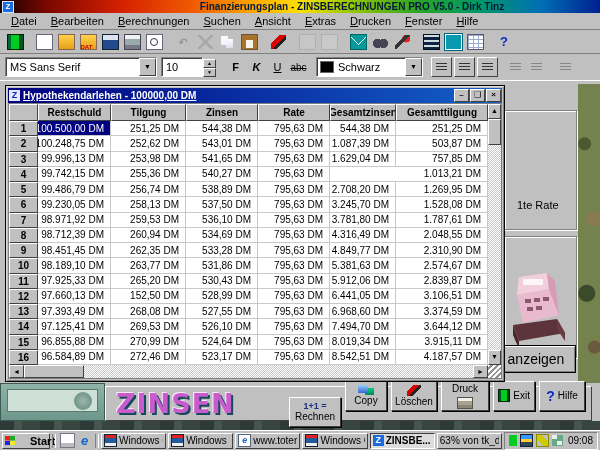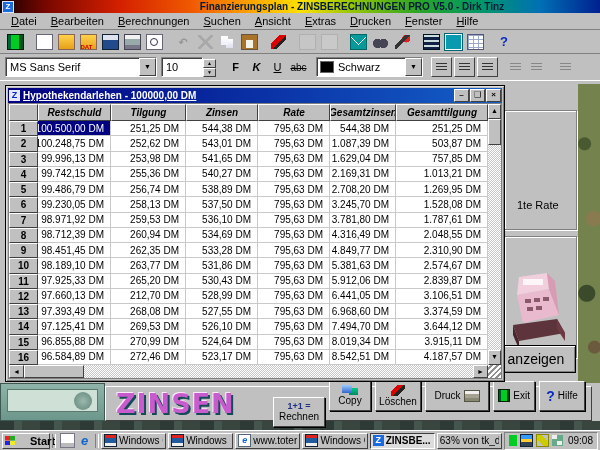--- a/index.html
+++ b/index.html
@@ -119,21 +119,21 @@
   #doc-titlebar .dttext{flex:1;color:#fff;font-weight:bold;font-size:10px;white-space:nowrap;overflow:hidden;text-decoration:underline;}
   .wbtn{width:13px;height:11px;margin-left:1px;background:#c0c0c0;
     border-top:1px solid #fff;border-left:1px solid #fff;border-right:1px solid #404040;border-bottom:1px solid #404040;
     font-size:8px;line-height:10px;text-align:center;color:#000;font-weight:bold;}
   #doc-main{flex:1;display:flex;min-height:0;border:1px solid #808080;border-bottom:none;}
   #grid{flex:1;display:flex;flex-direction:column;min-width:0;background:#fff;}
   #grid-header{display:flex;height:17px;flex:none;}
   .hcell{box-sizing:border-box;background:#c0c0c0;font-weight:bold;font-size:10px;
     display:flex;align-items:center;justify-content:center;
     border-top:1px solid #fff;border-left:1px solid #fff;border-right:1px solid #404040;border-bottom:1px solid #404040;
-    white-space:nowrap;overflow:hidden;font-style:italic;}
+    white-space:nowrap;overflow:hidden;}
   #grid-body{flex:1;display:flex;flex-direction:column;}
   .grow{flex:1;display:flex;min-height:0;}
   .rnum{box-sizing:border-box;background:#c0c0c0;font-weight:bold;font-size:10px;
     display:flex;align-items:center;justify-content:center;
     border-top:1px solid #fff;border-left:1px solid #fff;border-right:1px solid #404040;border-bottom:1px solid #404040;}
   .cell{box-sizing:border-box;background:#fff;font-size:10px;display:flex;align-items:center;
     justify-content:flex-end;padding-right:6px;border-right:1px solid #c9c9c9;border-bottom:1px solid #c9c9c9;
     white-space:nowrap;overflow:hidden;}
   .cell.sel{background:#000080;color:#fff;}
   .c0{width:29px;flex:none;}.c1{width:73px;flex:none;}.c2{width:75px;flex:none;}
@@ -383,21 +383,21 @@
           <span class="l2">Rechnen</span>
         </div>
         <div class="bigbtn" style="width:42px;">
           <span class="ico-copybtn"></span>
           <span class="l2">Copy</span>
         </div>
         <div class="bigbtn" style="width:46px;">
           <span class="ico-brushbtn"></span>
           <span class="l2">Löschen</span>
         </div>
-        <div class="bigbtn hrz" style="width:64px;">
+        <div class="bigbtn hrz" style="width:48px;flex-direction:column;">
           <span class="l2">Druck</span>
           <span class="ico-printbtn"></span>
         </div>
         <div class="bigbtn hrz" style="width:42px;">
           <span class="ico-exitbtn"></span>
           <span class="l2">Exit</span>
         </div>
         <div class="bigbtn hrz" style="width:46px;">
           <span class="ico-helpbtn">?</span>
           <span class="l2">Hilfe</span>
@@ -451,21 +451,20 @@
                 <span class="cell c4">795,63 DM</span>
                 <span class="cell c5">1.629,04 DM</span>
                 <span class="cell c6">757,85 DM</span>
               </div>
               <div class="grow">
                 <span class="rnum c0">4</span>
                 <span class="cell c1">99.742,15 DM</span>
                 <span class="cell c2">255,36 DM</span>
                 <span class="cell c3">540,27 DM</span>
                 <span class="cell c4">795,63 DM</span>
-                <span class="cell c5">2.169,31 DM</span>
                 <span class="cell c6">1.013,21 DM</span>
               </div>
               <div class="grow">
                 <span class="rnum c0">5</span>
                 <span class="cell c1">99.486,79 DM</span>
                 <span class="cell c2">256,74 DM</span>
                 <span class="cell c3">538,89 DM</span>
                 <span class="cell c4">795,63 DM</span>
                 <span class="cell c5">2.708,20 DM</span>
                 <span class="cell c6">1.269,95 DM</span>
@@ -520,21 +519,21 @@
                 <span class="cell c1">97.925,33 DM</span>
                 <span class="cell c2">265,20 DM</span>
                 <span class="cell c3">530,43 DM</span>
                 <span class="cell c4">795,63 DM</span>
                 <span class="cell c5">5.912,06 DM</span>
                 <span class="cell c6">2.839,87 DM</span>
               </div>
               <div class="grow">
                 <span class="rnum c0">12</span>
                 <span class="cell c1">97.660,13 DM</span>
-                <span class="cell c2">212,70 DM</span>
+                <span class="cell c2">152,50 DM</span>
                 <span class="cell c3">528,99 DM</span>
                 <span class="cell c4">795,63 DM</span>
                 <span class="cell c5">6.441,05 DM</span>
                 <span class="cell c6">3.106,51 DM</span>
               </div>
               <div class="grow">
                 <span class="rnum c0">13</span>
                 <span class="cell c1">97.393,49 DM</span>
                 <span class="cell c2">268,08 DM</span>
                 <span class="cell c3">527,55 DM</span>

